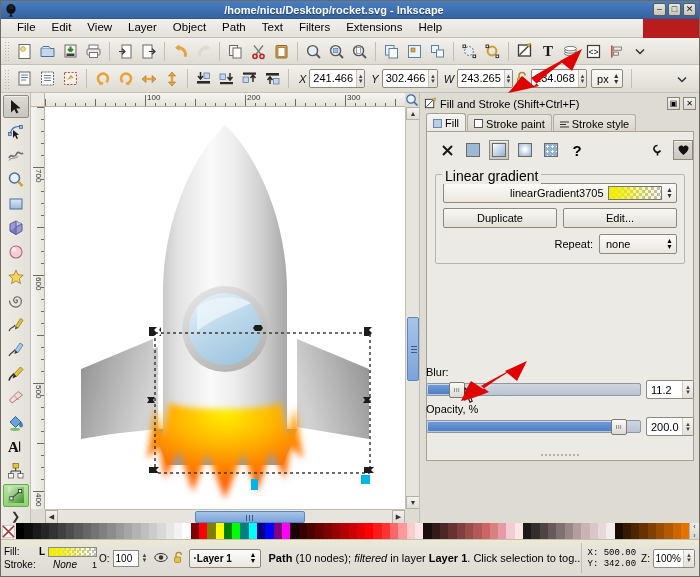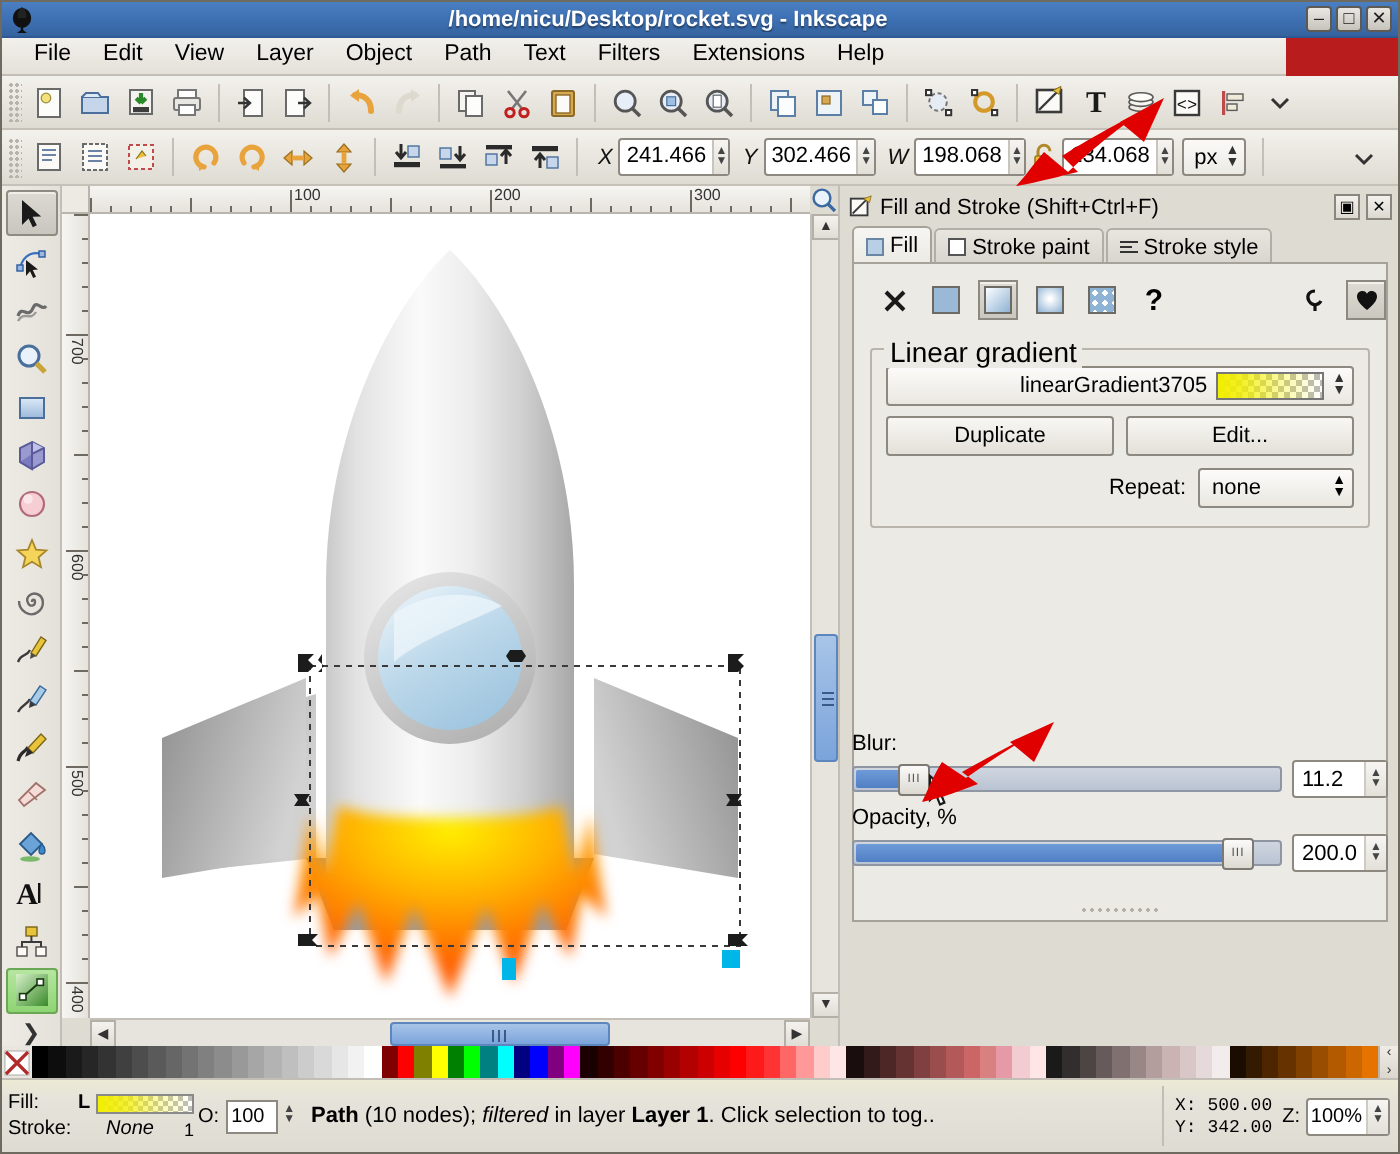--- a/index.html
+++ b/index.html
@@ -545,21 +545,21 @@
     <div class="spin" style="width:56px">
       <div class="val" style="flex:1">302.466</div>
       <div class="arrows">
           <span>▲</span>
           <span>▼</span>
         </div>
     </div>
 
     <span class="coordlbl">W</span>
     <div class="spin" style="width:56px">
-      <div class="val" style="flex:1">198.068</div>
+      <div class="val" style="flex:1">243.265</div>
       <div class="arrows">
           <span>▲</span>
           <span>▼</span>
         </div>
     </div>
 
     <div class="tbtn" style="width:18px">
       <svg width="14" height="15" viewBox="0 0 14 15">
           <path d="M4 7 V4.6 A3 3 0 0 1 10 4.6" fill="none" stroke="#b08a2a" stroke-width="1.5"></path>
           <rect x="2.5" y="7" width="7" height="6" rx="1" fill="#e8c43a" stroke="#9a7a1c" stroke-width=".8"></rect>
@@ -1195,20 +1195,38 @@
       <span>O:</span>
       <div class="op-box">
         <span class="v">100</span>
       </div>
       <span class="arrows" style="display:flex;flex-direction:column;font-size:6px;line-height:5px;color:#444">
           <span>▲</span>
           <span>▼</span>
         </span>
     </div>
 
+    <div class="layer-block">
+      <span>
+        <svg width="14" height="11" viewBox="0 0 14 11">
+            <ellipse cx="7" cy="5.5" rx="6.2" ry="4" fill="none" stroke="#333" stroke-width="1"></ellipse>
+            <circle cx="7" cy="5.5" r="2.2" fill="#333"></circle>
+          </svg>
+      </span>
+      <span>
+        <svg width="11" height="13" viewBox="0 0 11 13">
+            <path d="M3 6 V4 A2.6 2.6 0 0 1 8.4 4" fill="none" stroke="#b08a2a" stroke-width="1.3"></path>
+            <rect x="1.6" y="6" width="6" height="5.4" rx="1" fill="#e8c43a" stroke="#9a7a1c" stroke-width=".7"></rect>
+          </svg>
+      </span>
+      <div class="layersel">
+        <span style="font-size:10px">·Layer 1</span>
+        <span class="ar" style="font-size:7px;line-height:6px">▲<br>▼</span>
+      </div>
+    </div>
 
     <div class="statustext">
       <b>Path</b><span> (10 nodes); </span><i>filtered</i><span> in layer </span><b>Layer 1</b><span>. Click selection to tog..</span>
     </div>
 
     <div class="xy-block">
       <div><span>X:</span> <span>500.00</span></div>
       <div><span>Y:</span> <span>342.00</span></div>
     </div>
 

